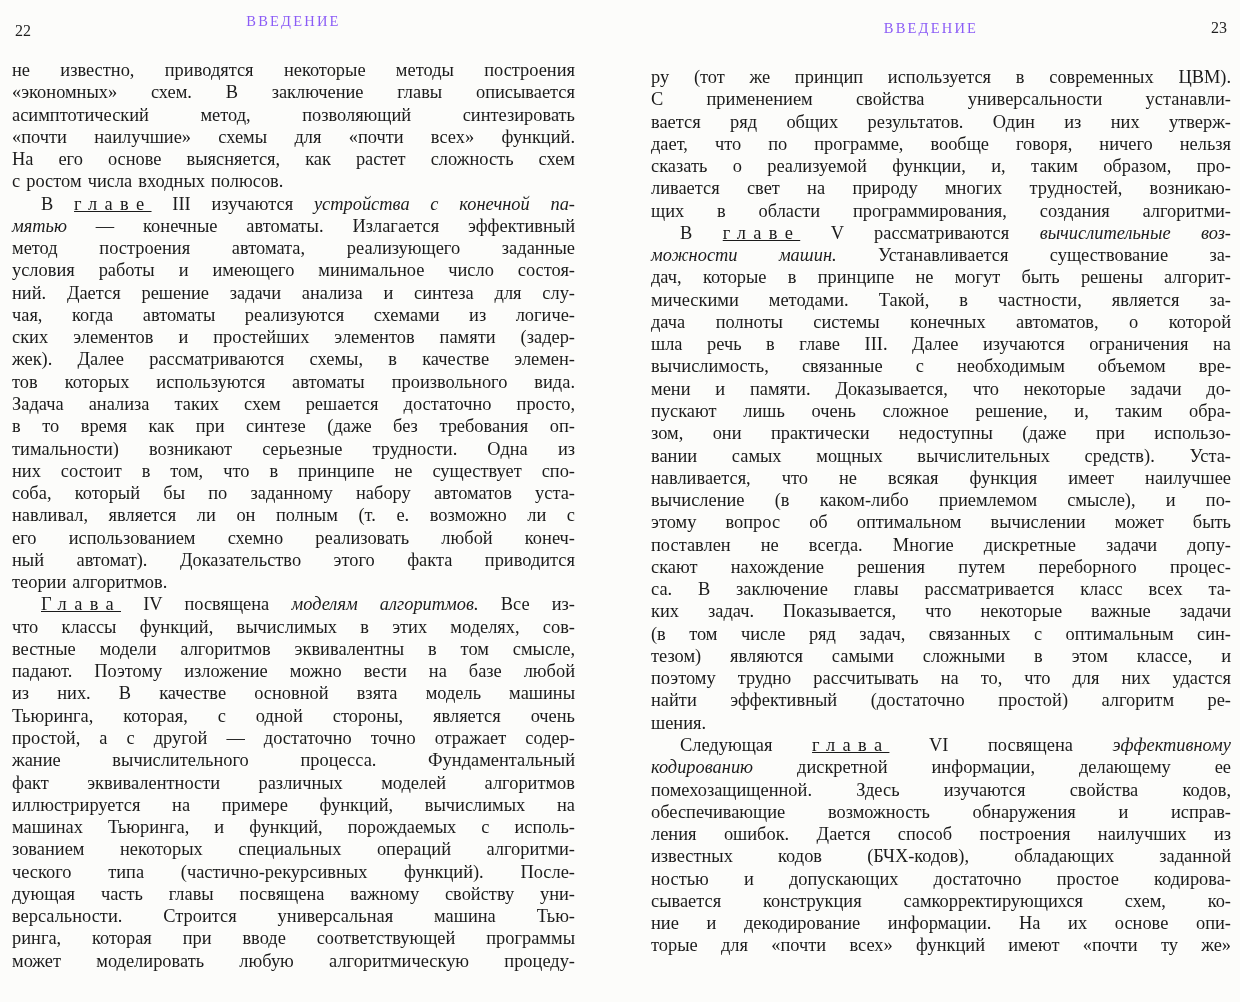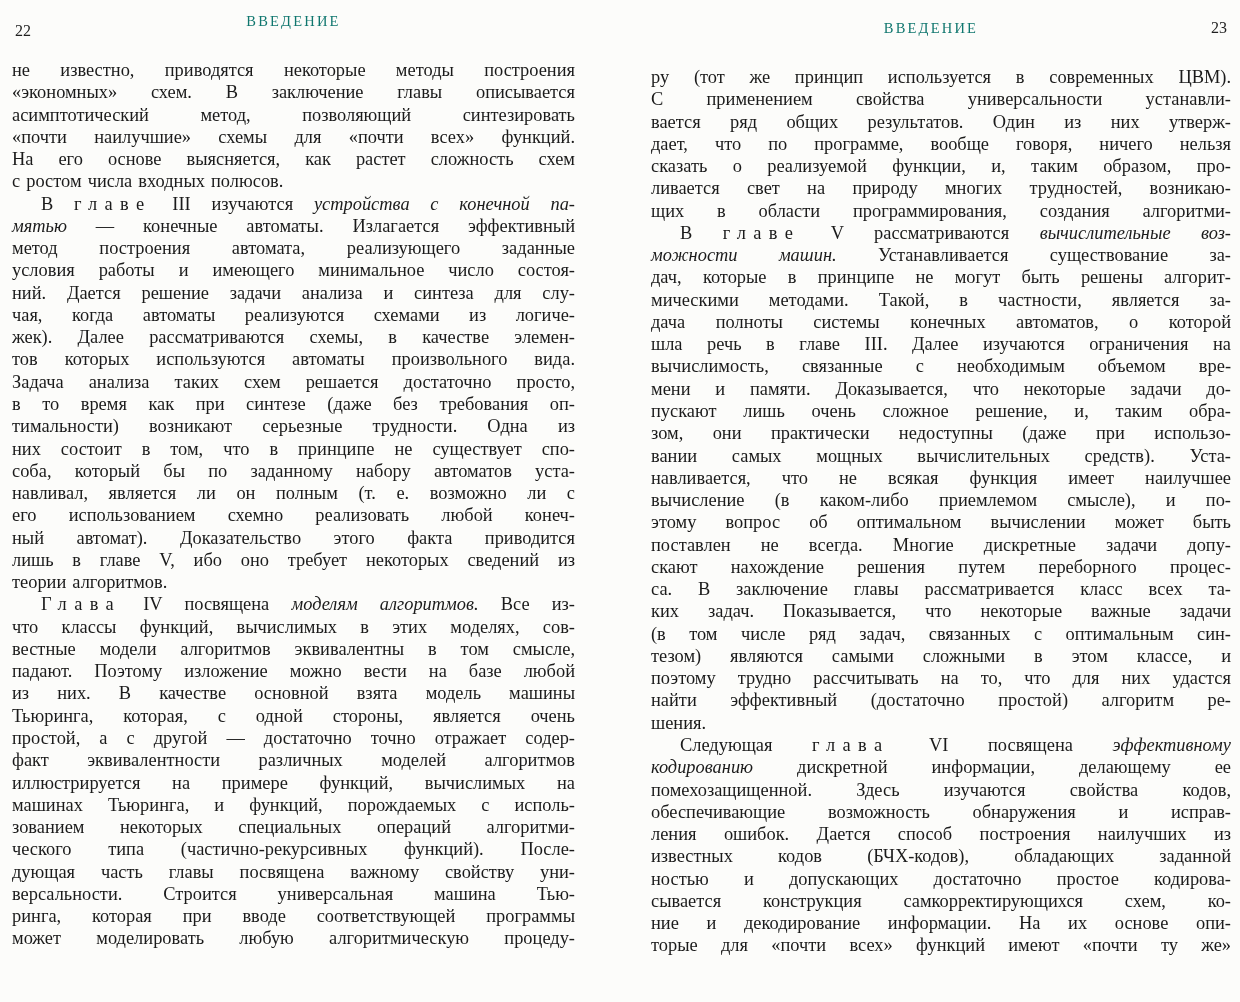--- a/index.html
+++ b/index.html
@@ -25,21 +25,21 @@
   }
   .page-left  { left: 0; }
   .page-right { left: 620px; }
 
   .running-head { position: absolute; top: 0; left: 0; right: 0; height: 40px; }
   .head-title {
     position: absolute;
     top: 13px;
     font-size: 14.5px;
     letter-spacing: 2.2px;
-    color: #0f766e;
+    color: #8b5cf6;
     text-align: center;
   }
   .page-left  .head-title { left: 12px;  width: 563px; }
   .page-right .head-title { left: 31px;  width: 560px; top: 20px; }
   .pagenum {
     position: absolute;
     font-size: 16px;
     color: #1f1f1f;
   }
   .page-left  .pagenum { left: 15px;  top: 10px; margin-top: 12px; }
@@ -53,21 +53,21 @@
     font-size: 18.4px;
     line-height: 22.27px;
     text-align: justify;
     text-align-last: justify;
     word-spacing: 1.5px;
     white-space: normal;
   }
   .line.e { text-align-last: left; }
   .line.ind { text-indent: 29px; }
   .it { font-style: italic; }
-  .sp { letter-spacing: 0.4em; }
+  .sp { letter-spacing: 0.4em; text-decoration: underline; }
 </style>
 </head>
 <body>
 
 <div class="spread">
 
   <section class="page page-left">
     <header class="running-head">
       <span class="pagenum">22</span>
       <span class="head-title">ВВЕДЕНИЕ</span>
@@ -78,39 +78,40 @@
         <div class="line"><span>асимптотический метод, позволяющий синтезировать</span></div>
         <div class="line"><span>«почти наилучшие» схемы для «почти всех» функций.</span></div>
         <div class="line"><span>На его основе выясняется, как растет сложность схем</span></div>
         <div class="line e"><span>с ростом числа входных полюсов.</span></div>
         <div class="line ind"><span>В </span><span class="sp">главе</span><span> III изучаются </span><span class="it">устройства с конечной па-</span></div>
         <div class="line"><span class="it">мятью</span><span> — конечные автоматы. Излагается эффективный</span></div>
         <div class="line"><span>метод построения автомата, реализующего заданные</span></div>
         <div class="line"><span>условия работы и имеющего минимальное число состоя-</span></div>
         <div class="line"><span>ний. Дается решение задачи анализа и синтеза для слу-</span></div>
         <div class="line"><span>чая, когда автоматы реализуются схемами из логиче-</span></div>
+        <div class="line"><span>ских элементов и простейших элементов памяти (задер-</span></div>
         <div class="line"><span>жек). Далее рассматриваются схемы, в качестве элемен-</span></div>
         <div class="line"><span>тов которых используются автоматы произвольного вида.</span></div>
         <div class="line"><span>Задача анализа таких схем решается достаточно просто,</span></div>
         <div class="line"><span>в то время как при синтезе (даже без требования оп-</span></div>
         <div class="line"><span>тимальности) возникают серьезные трудности. Одна из</span></div>
         <div class="line"><span>них состоит в том, что в принципе не существует спо-</span></div>
         <div class="line"><span>соба, который бы по заданному набору автоматов уста-</span></div>
         <div class="line"><span>навливал, является ли он полным (т. е. возможно ли с</span></div>
         <div class="line"><span>его использованием схемно реализовать любой конеч-</span></div>
         <div class="line"><span>ный автомат). Доказательство этого факта приводится</span></div>
-        <div class="line"><span>лишь в главе V, ибо оно требует некоторых сведений из</span></div>
         <div class="line e"><span>теории алгоритмов.</span></div>
         <div class="line ind"><span class="sp">Глава</span><span> IV посвящена </span><span class="it">моделям алгоритмов.</span><span> Все из-</span></div>
         <div class="line"><span>что классы функций, вычислимых в этих моделях, сов-</span></div>
         <div class="line"><span>вестные модели алгоритмов эквивалентны в том смысле,</span></div>
         <div class="line"><span>падают. Поэтому изложение можно вести на базе любой</span></div>
         <div class="line"><span>из них. В качестве основной взята модель машины</span></div>
         <div class="line"><span>Тьюринга, которая, с одной стороны, является очень</span></div>
         <div class="line"><span>простой, а с другой — достаточно точно отражает содер-</span></div>
+        <div class="line"><span>жание вычислительного процесса. Фундаментальный</span></div>
         <div class="line"><span>факт эквивалентности различных моделей алгоритмов</span></div>
         <div class="line"><span>иллюстрируется на примере функций, вычислимых на</span></div>
         <div class="line"><span>машинах Тьюринга, и функций, порождаемых с исполь-</span></div>
         <div class="line"><span>зованием некоторых специальных операций алгоритми-</span></div>
         <div class="line"><span>ческого типа (частично-рекурсивных функций). После-</span></div>
         <div class="line"><span>дующая часть главы посвящена важному свойству уни-</span></div>
         <div class="line"><span>версальности. Строится универсальная машина Тью-</span></div>
         <div class="line"><span>ринга, которая при вводе соответствующей программы</span></div>
         <div class="line"><span>может моделировать любую алгоритмическую процеду-</span></div>
       </div>

